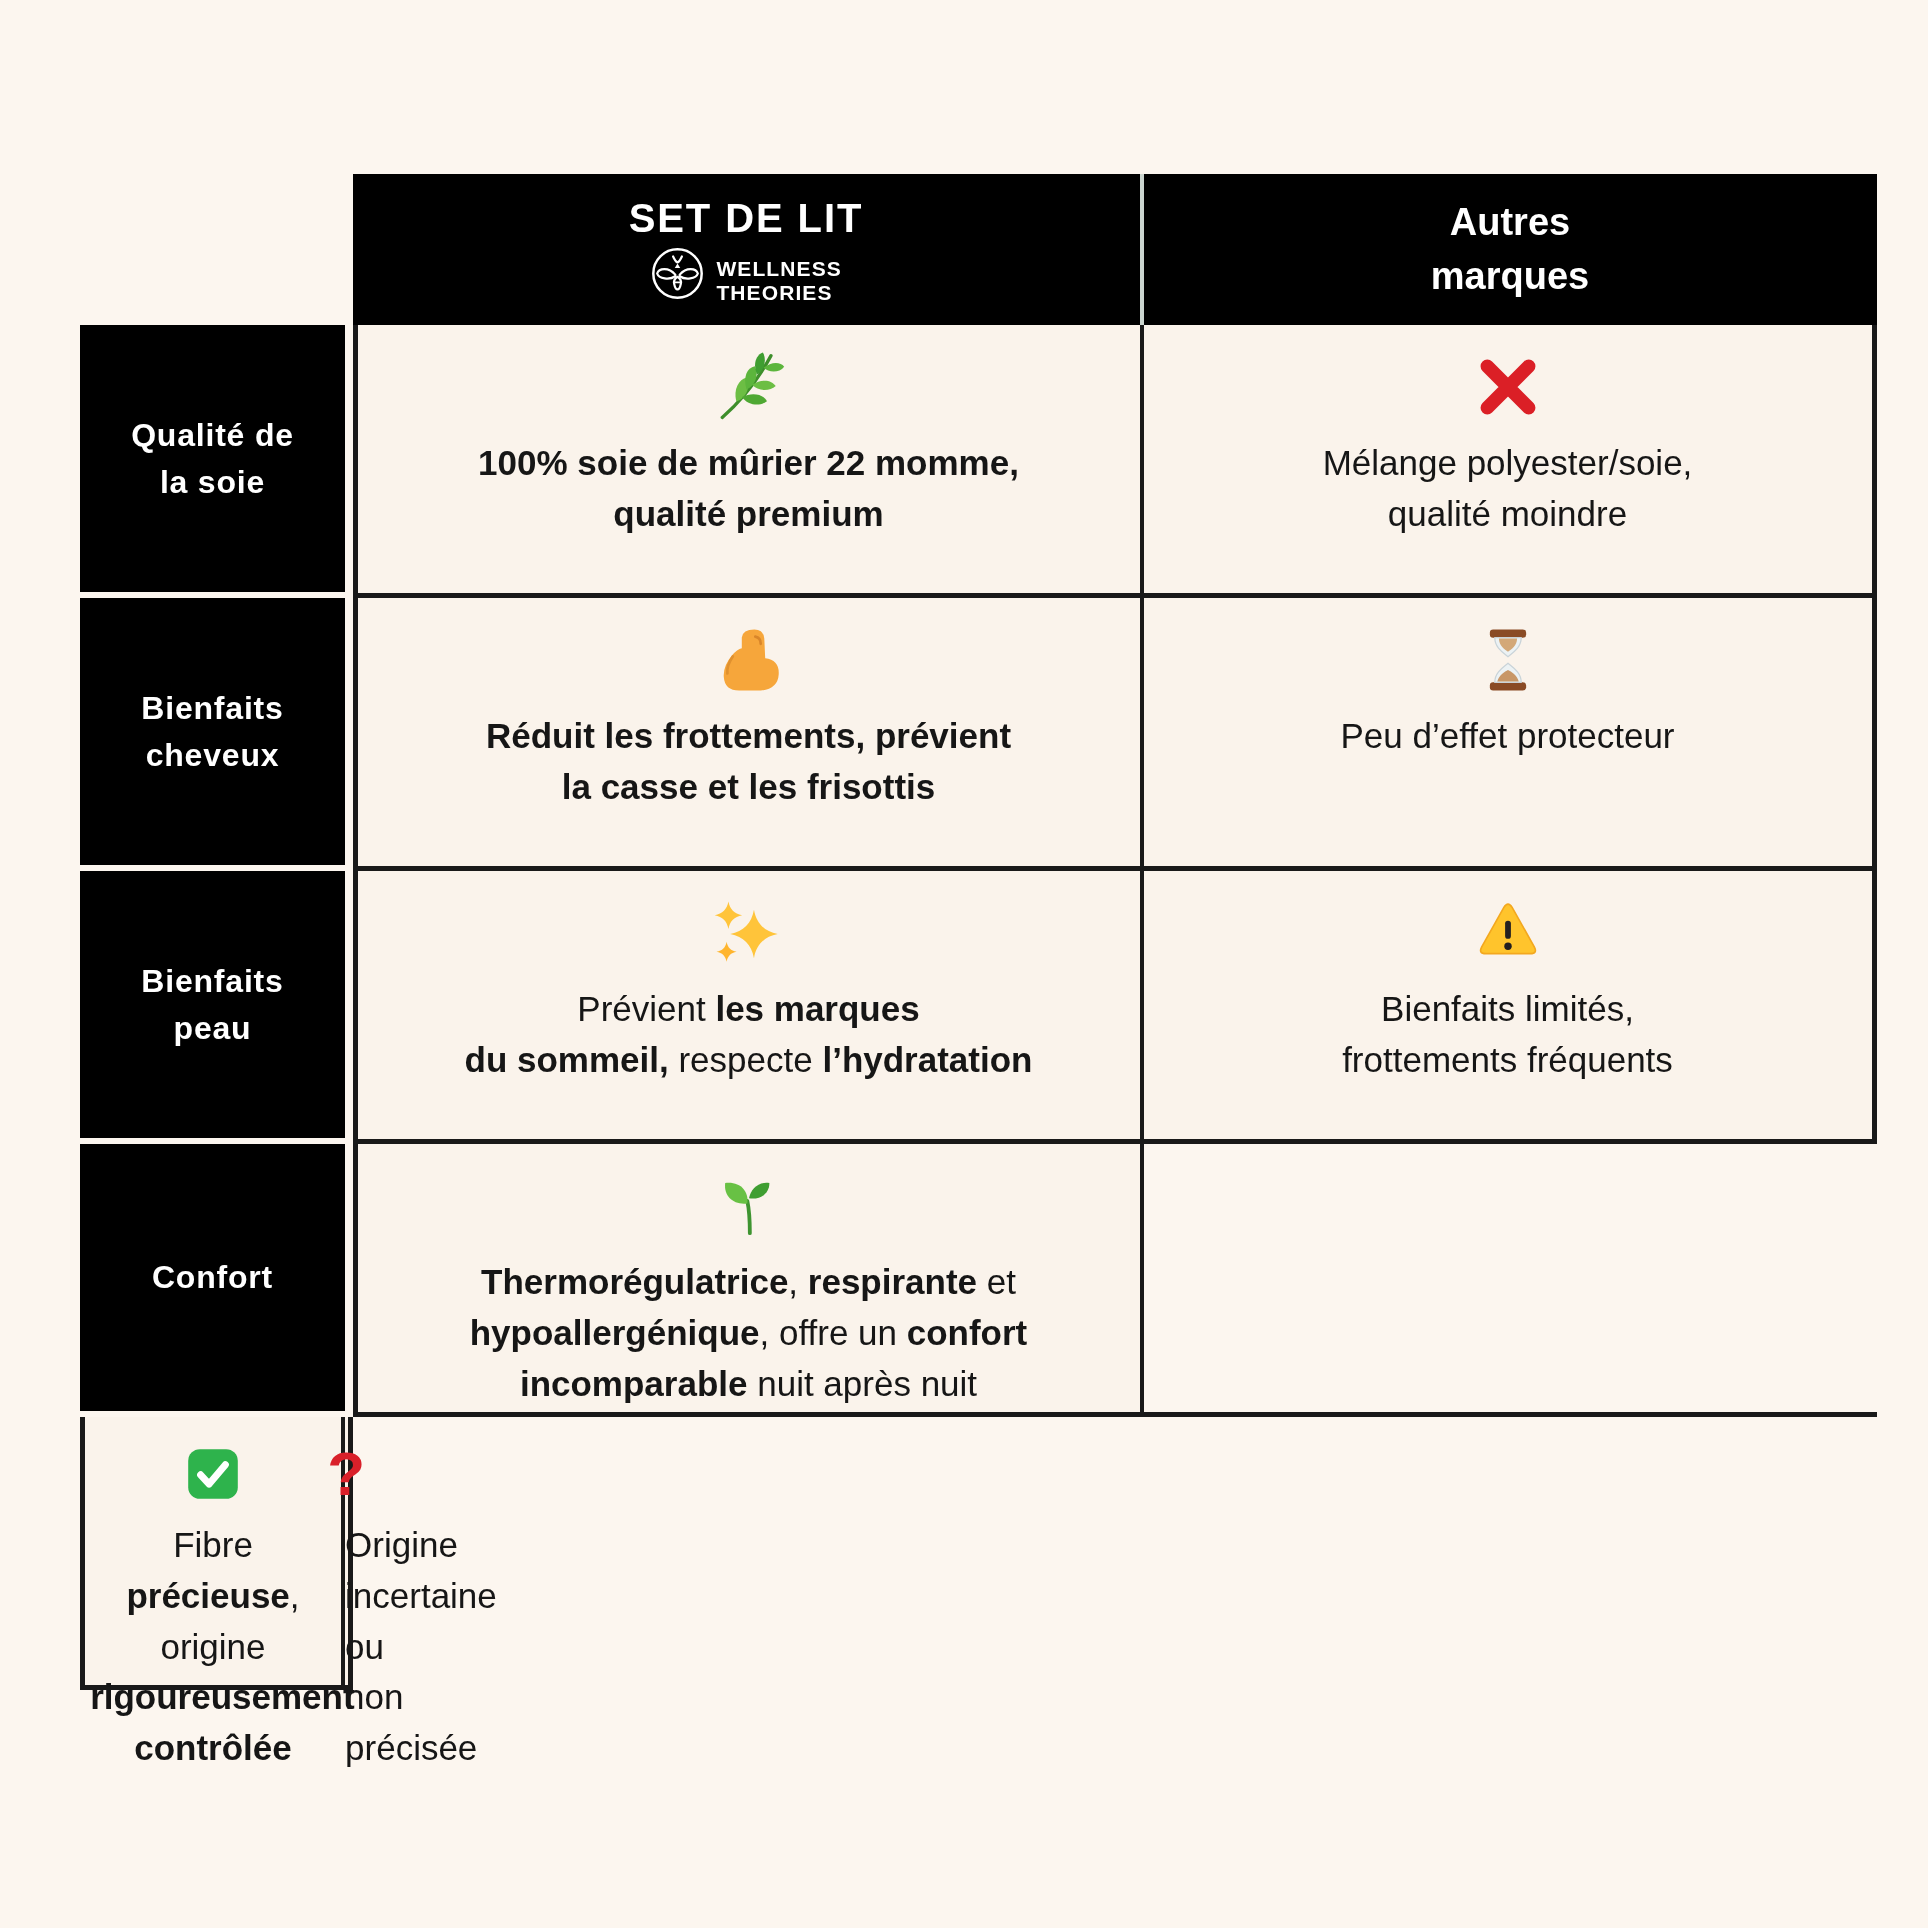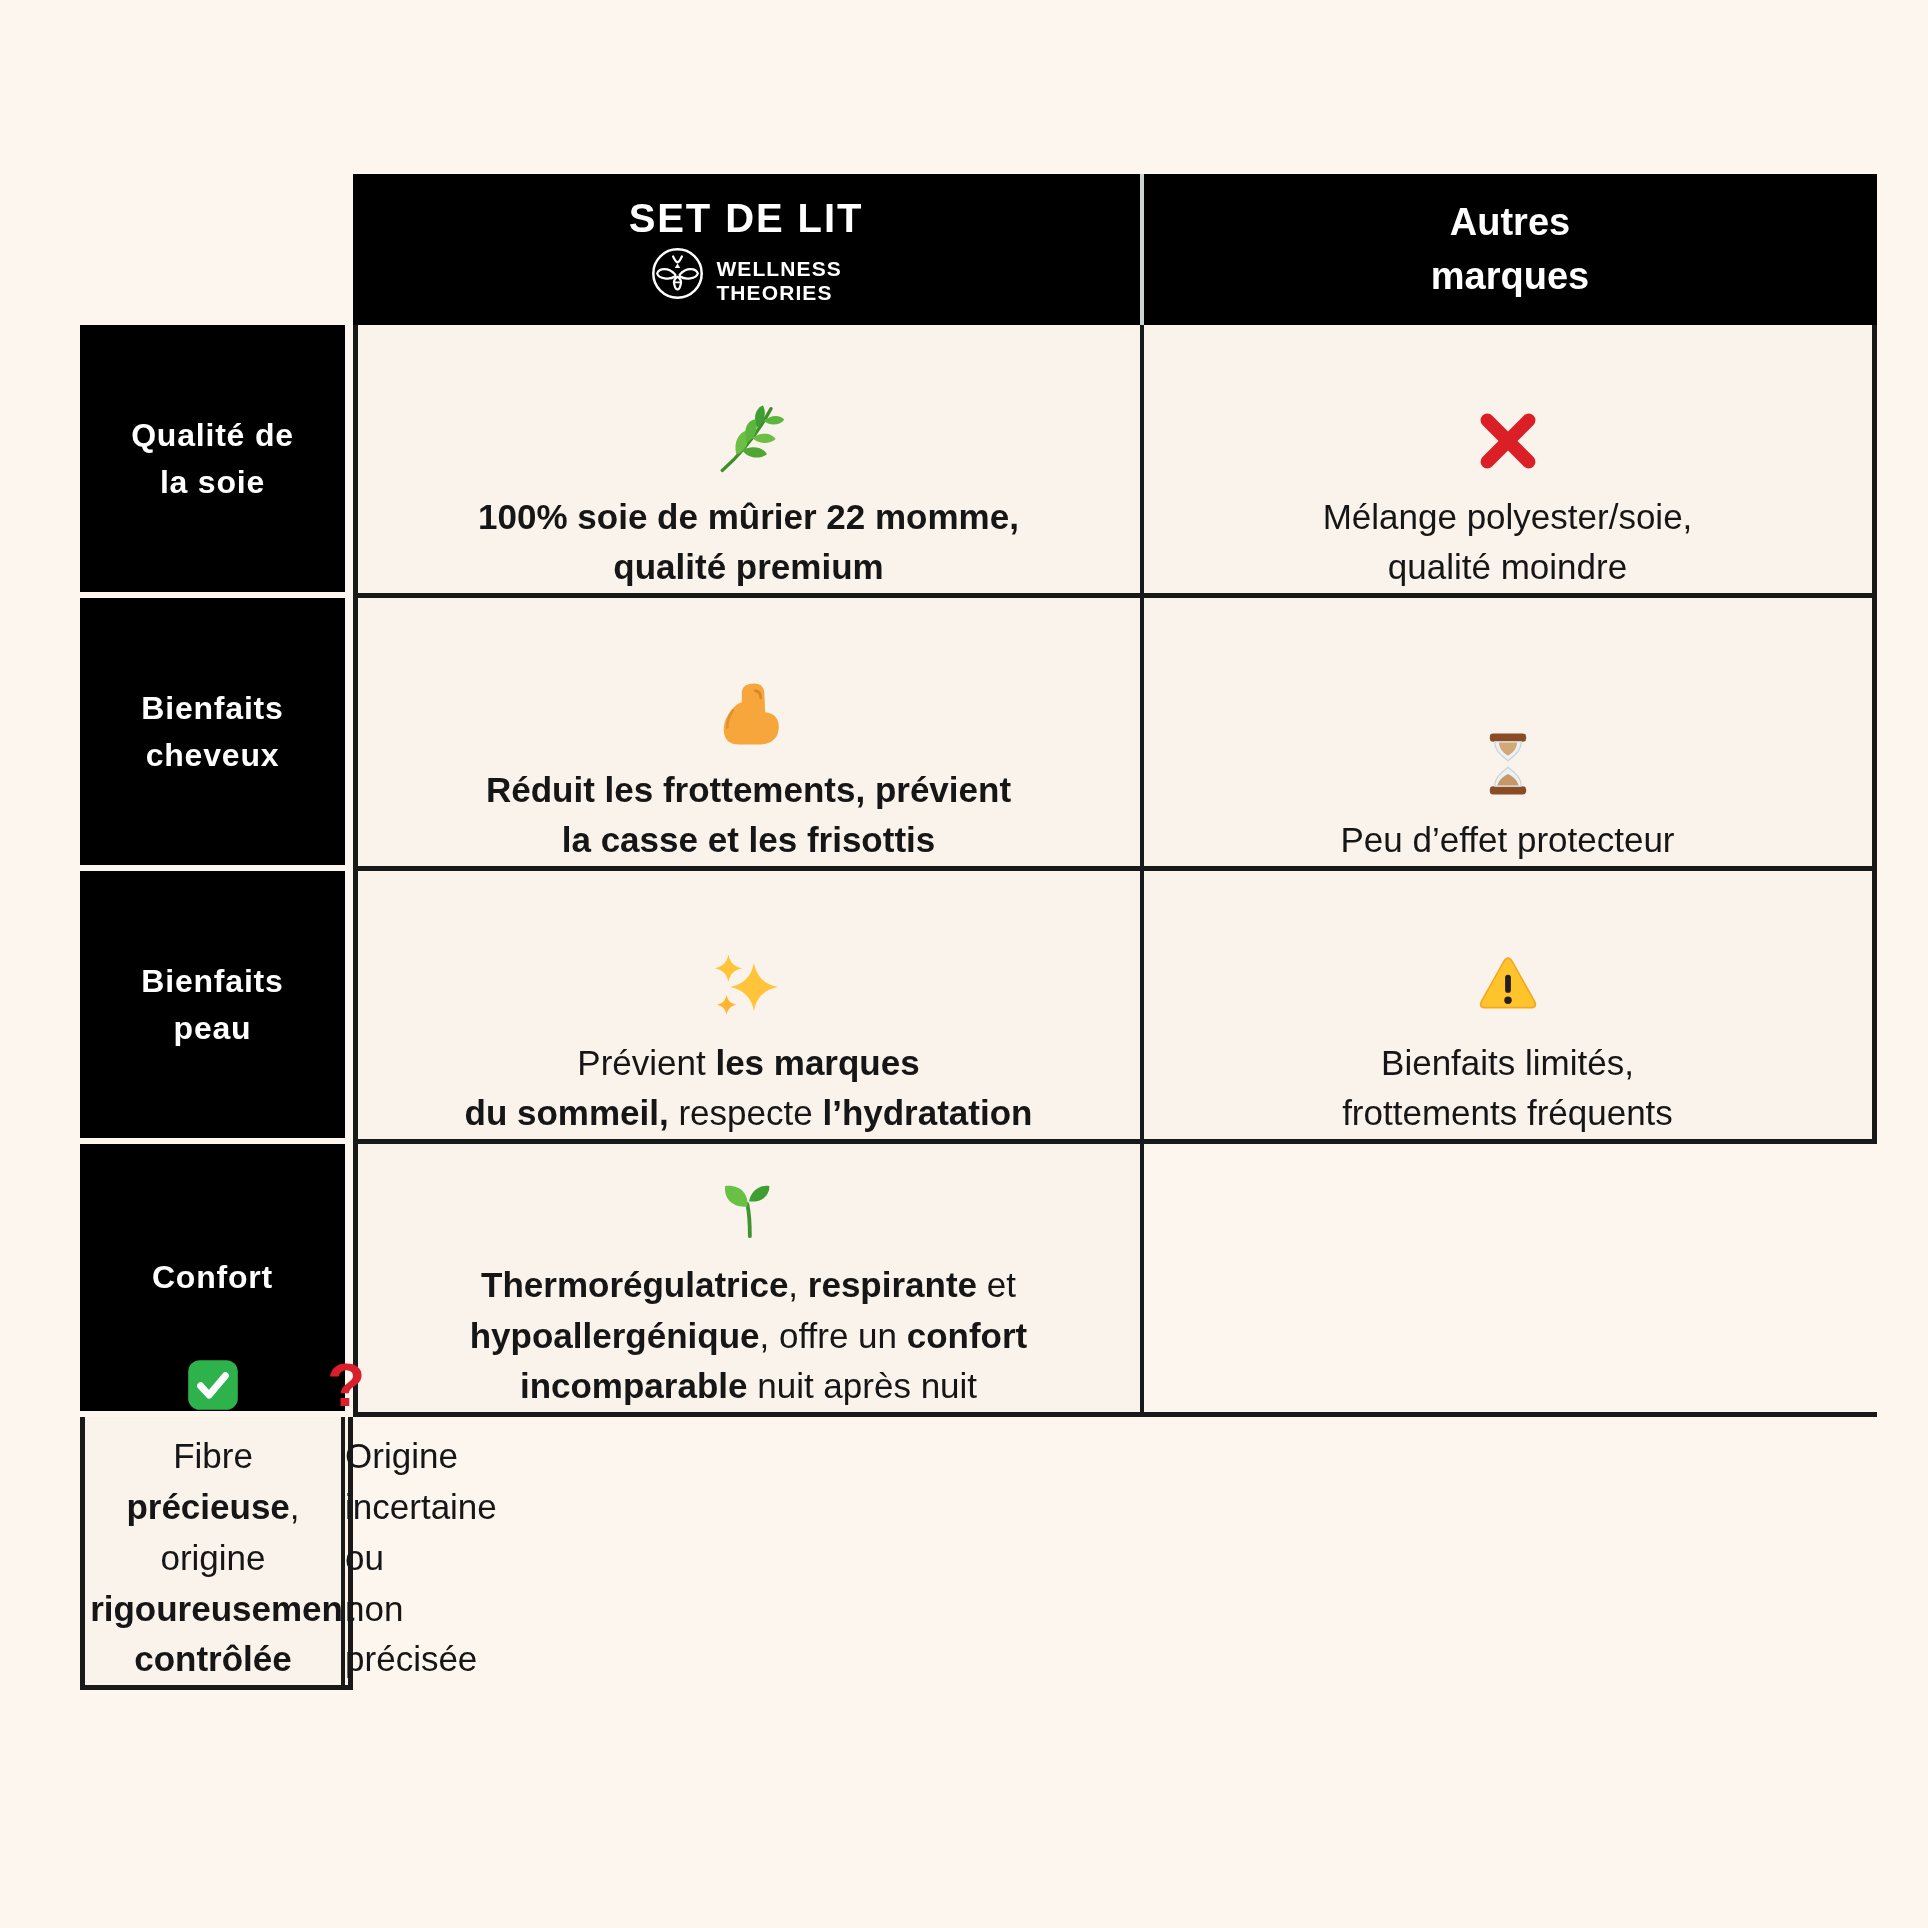--- a/index.html
+++ b/index.html
@@ -43,21 +43,21 @@
   .lab-text{
     font-size:32px;font-weight:700;letter-spacing:0.8px;line-height:1.45;
     text-align:center;white-space:pre-line;
   }
   .gap{background:transparent;}
   .gap-last{border-bottom:5.6px solid #191919;}
   
   .cell{
     background:#FAF3EB;
     border-bottom:5.6px solid #191919;
-    display:flex;flex-direction:column;align-items:center;justify-content:flex-end;
+    display:flex;flex-direction:column;align-items:center;justify-content:flex-start;
     padding-top:26px;box-sizing:border-box;
   }
   .c2{border-left:5.6px solid #191919;border-right:4.7px solid #191919;}
   .c3{border-right:5.6px solid #191919;}
   .icon{
     height:72px;display:flex;align-items:center;justify-content:center;margin-bottom:15px;
   }
   .qmark{
     font-size:62px;font-weight:800;color:#D9202A;line-height:1;
   }

